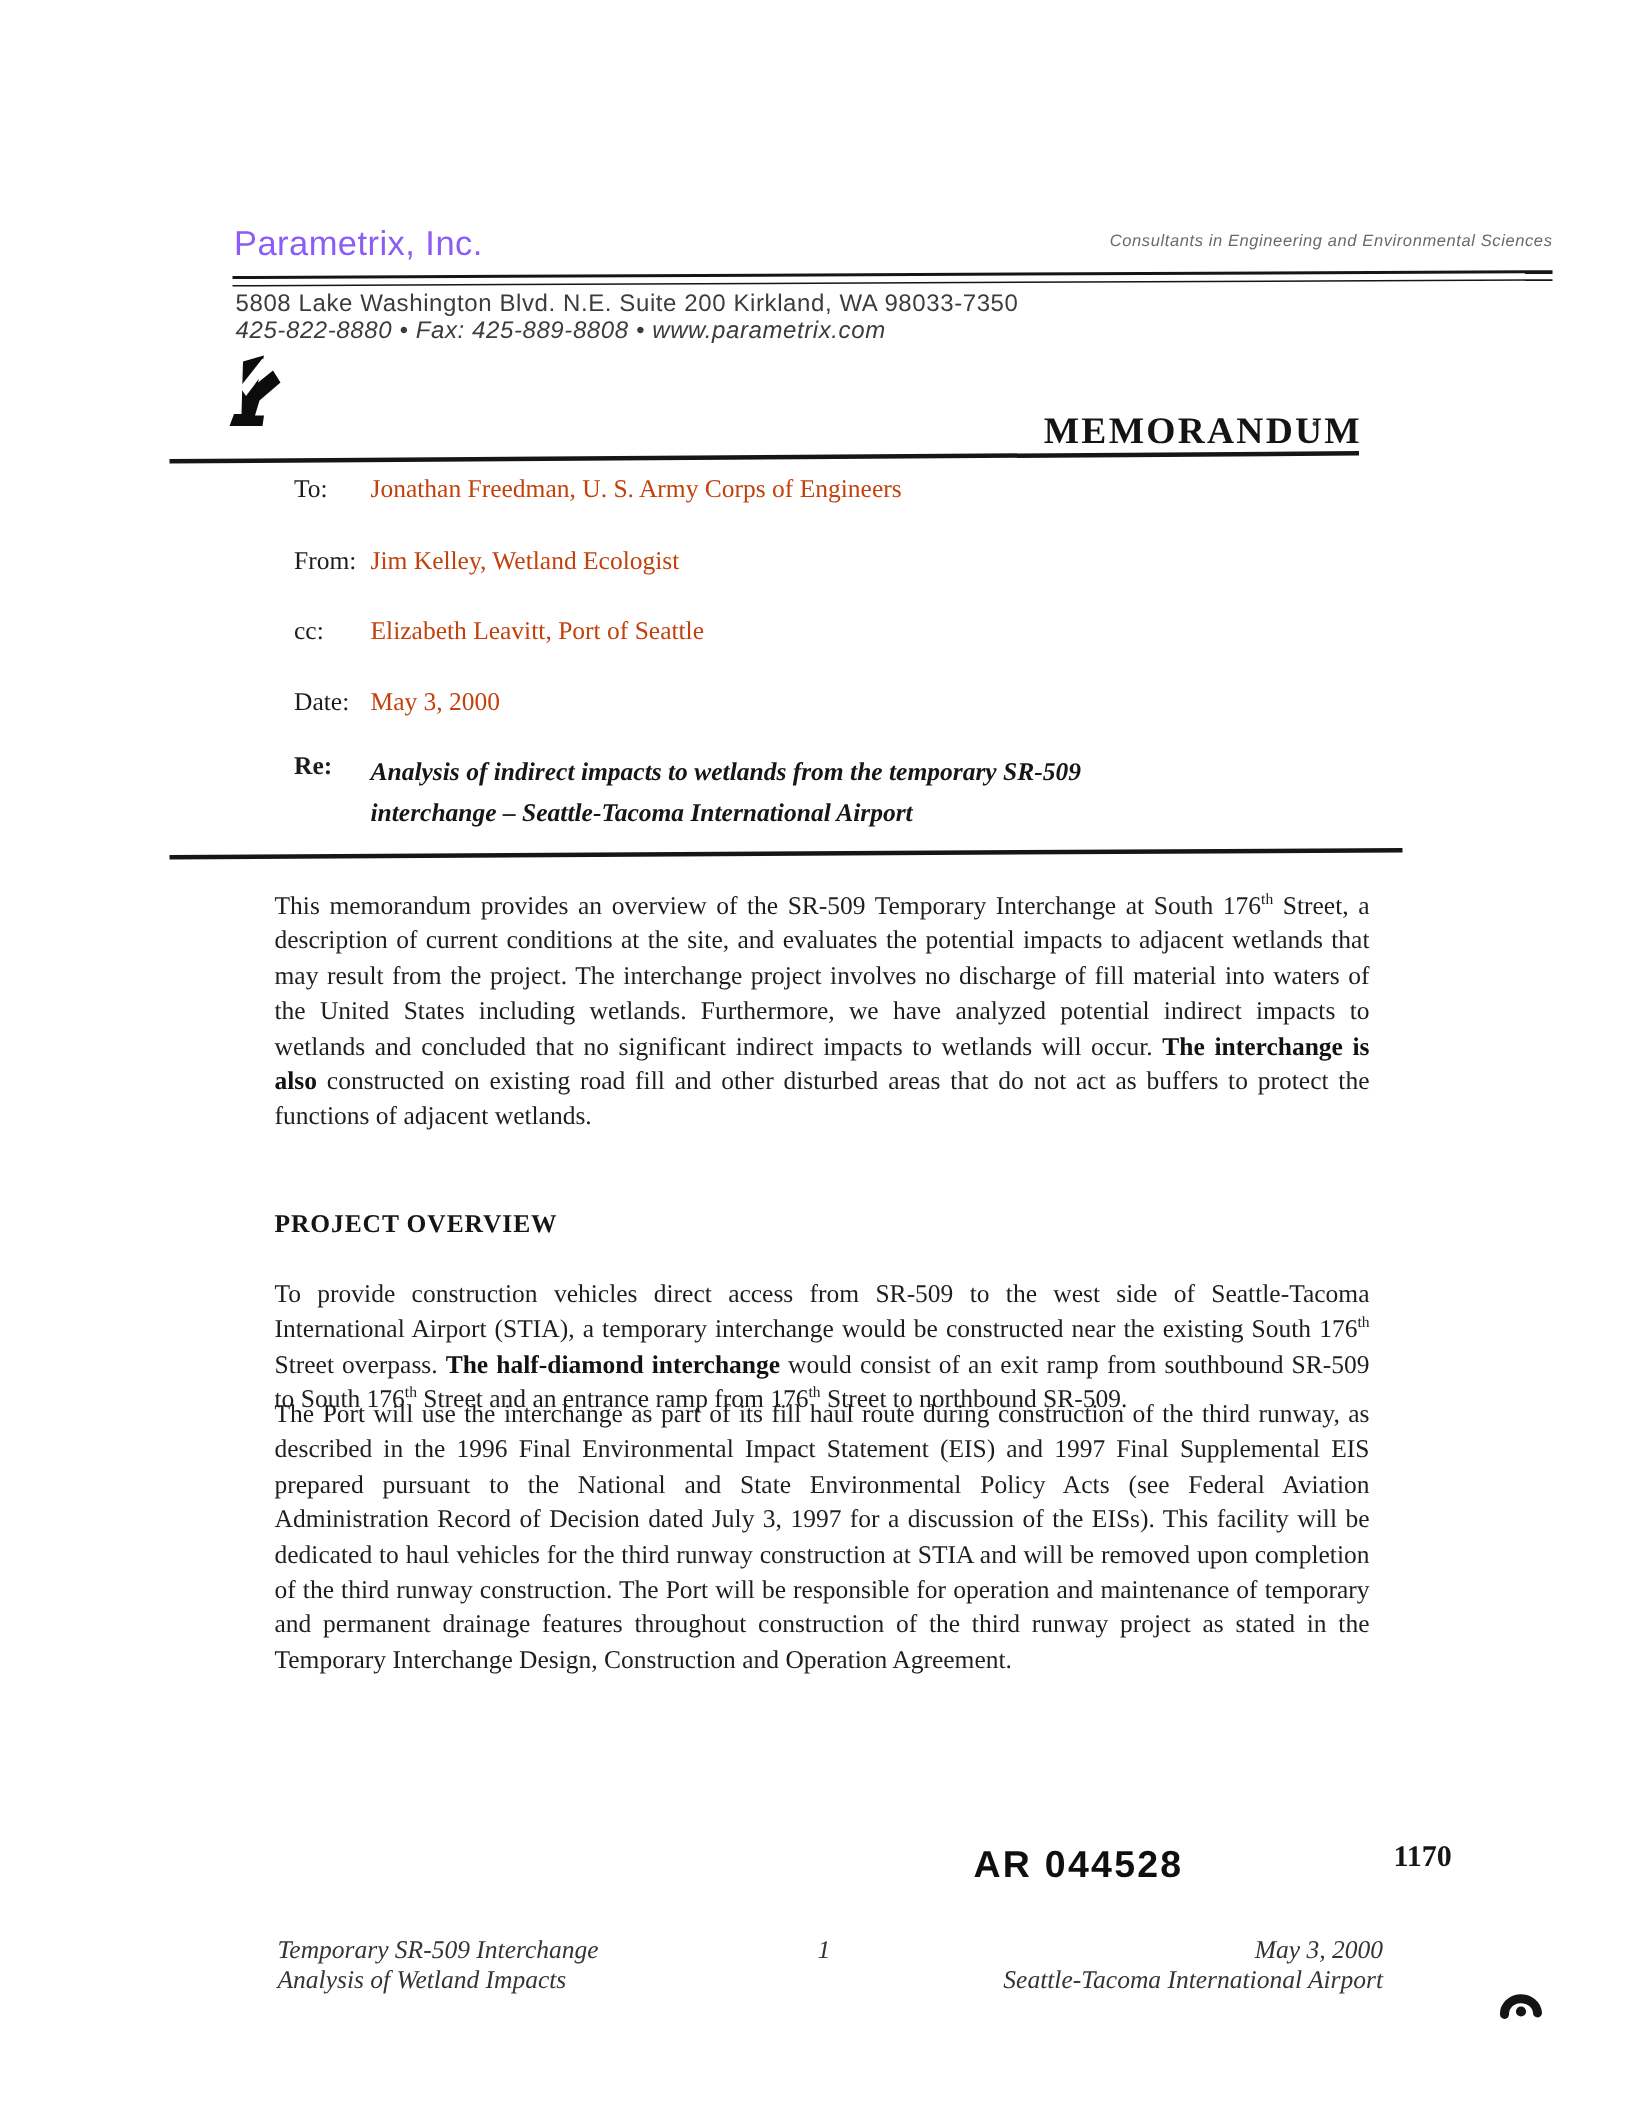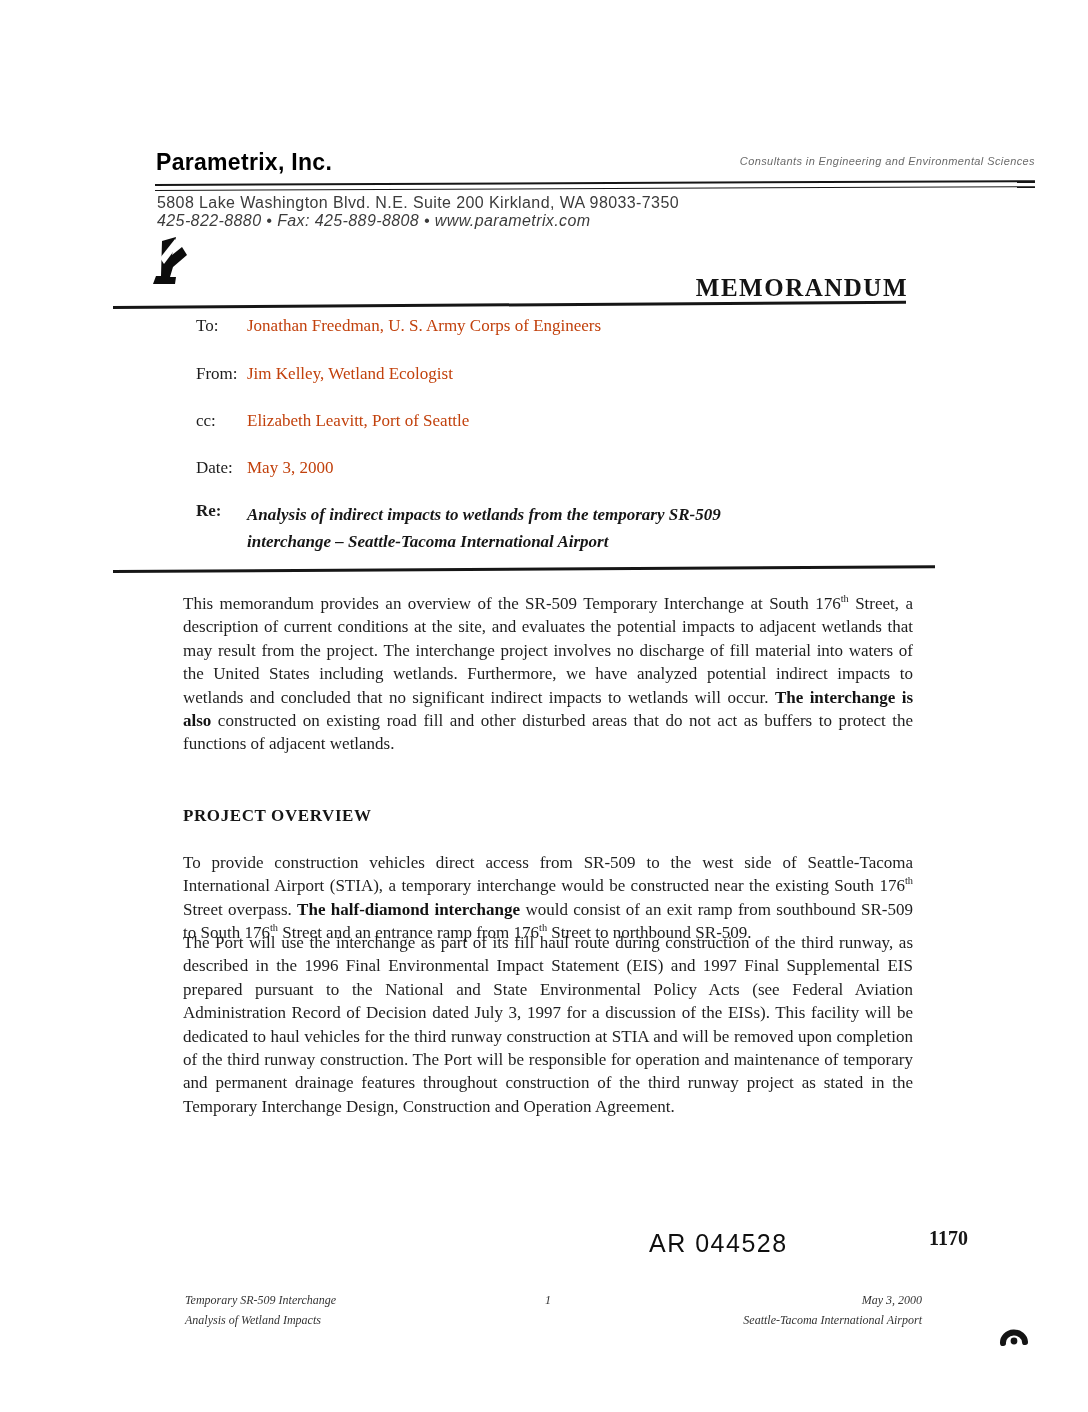--- a/index.html
+++ b/index.html
@@ -1,21 +1,21 @@
 <!DOCTYPE html>
 <html><head>
 <meta charset="utf-8">
 <style>
   html,body{margin:0;padding:0;background:#e8e8e8;}
   .page{position:relative;width:1088px;height:1412px;background:#ffffff;overflow:hidden;
         font-family:"Liberation Serif",serif;color:#1f1f1f;margin:0 auto;}
 
   
   .company{position:absolute;left:156px;top:149px;font-family:"Liberation Sans",sans-serif;
-           font-weight:bold;font-size:23px;letter-spacing:.3px;color:#000000;}
+           font-weight:normal;font-size:23px;letter-spacing:.3px;color:#8b5cf6;}
   .tagline{position:absolute;right:53px;top:155px;font-family:"Liberation Sans",sans-serif;
            font-style:italic;font-size:11px;color:#6a6a6a;letter-spacing:.4px;margin-left:34px;}
   .rule{position:absolute;background:#161616;transform-origin:left center;}
   .rule-a{left:155px;top:184px;width:880px;height:2.4px;transform:rotate(-0.25deg);}
   .rule-b{left:155px;top:190px;width:880px;height:1.4px;transform:rotate(-0.25deg);}
   .addr{position:absolute;left:157px;font-family:"Liberation Sans",sans-serif;font-size:16px;
         color:#3c3c3c;letter-spacing:.4px;}
   .addr1{top:194px;} .addr2{top:212px;font-style:italic;}
   .logo{position:absolute;left:148px;top:236px;width:44px;height:58px;}
 
@@ -35,23 +35,23 @@
   .bodytext{position:absolute;left:183px;width:730px;text-align:justify;
             font-size:17px;line-height:23.4px;color:#1e1e1e;}
   .para1{top:592px;} .para2{top:851px;} .para3{top:931px;}
   .section-heading{position:absolute;left:183px;top:806px;font-size:17px;font-weight:bold;
                    letter-spacing:.6px;color:#161616;}
   .bodytext sup{font-size:61%;vertical-align:super;line-height:0;}
   .bodytext b{font-weight:bold;color:#121212;}
 
   
   .ar-stamp{position:absolute;left:649px;top:1229px;font-family:"Liberation Sans",sans-serif;
-            font-weight:normal;font-size:25px;letter-spacing:1.5px;color:#0f0f0f;}
+            font-weight:bold;font-size:25px;letter-spacing:1.5px;color:#0f0f0f;}
   .page-stamp{position:absolute;left:929px;top:1227px;font-size:20px;font-weight:bold;color:#161616;}
-  .footer{position:absolute;font-style:italic;font-size:12px;line-height:20px;color:#343434;}
+  .footer{position:absolute;font-style:italic;font-size:17px;line-height:20px;color:#343434;}
   .foot-left{left:185px;top:1290px;}
   .foot-center{left:545px;top:1290px;}
   .foot-right{right:166px;top:1290px;text-align:right;}
   .speck{position:absolute;left:875px;top:281px;width:3px;height:3px;background:#222;
          border-radius:50%;opacity:.8;}
   .arc-mark{position:absolute;left:998px;top:1322px;width:32px;height:26px;}
 </style>
 </head>
 <body>
 

